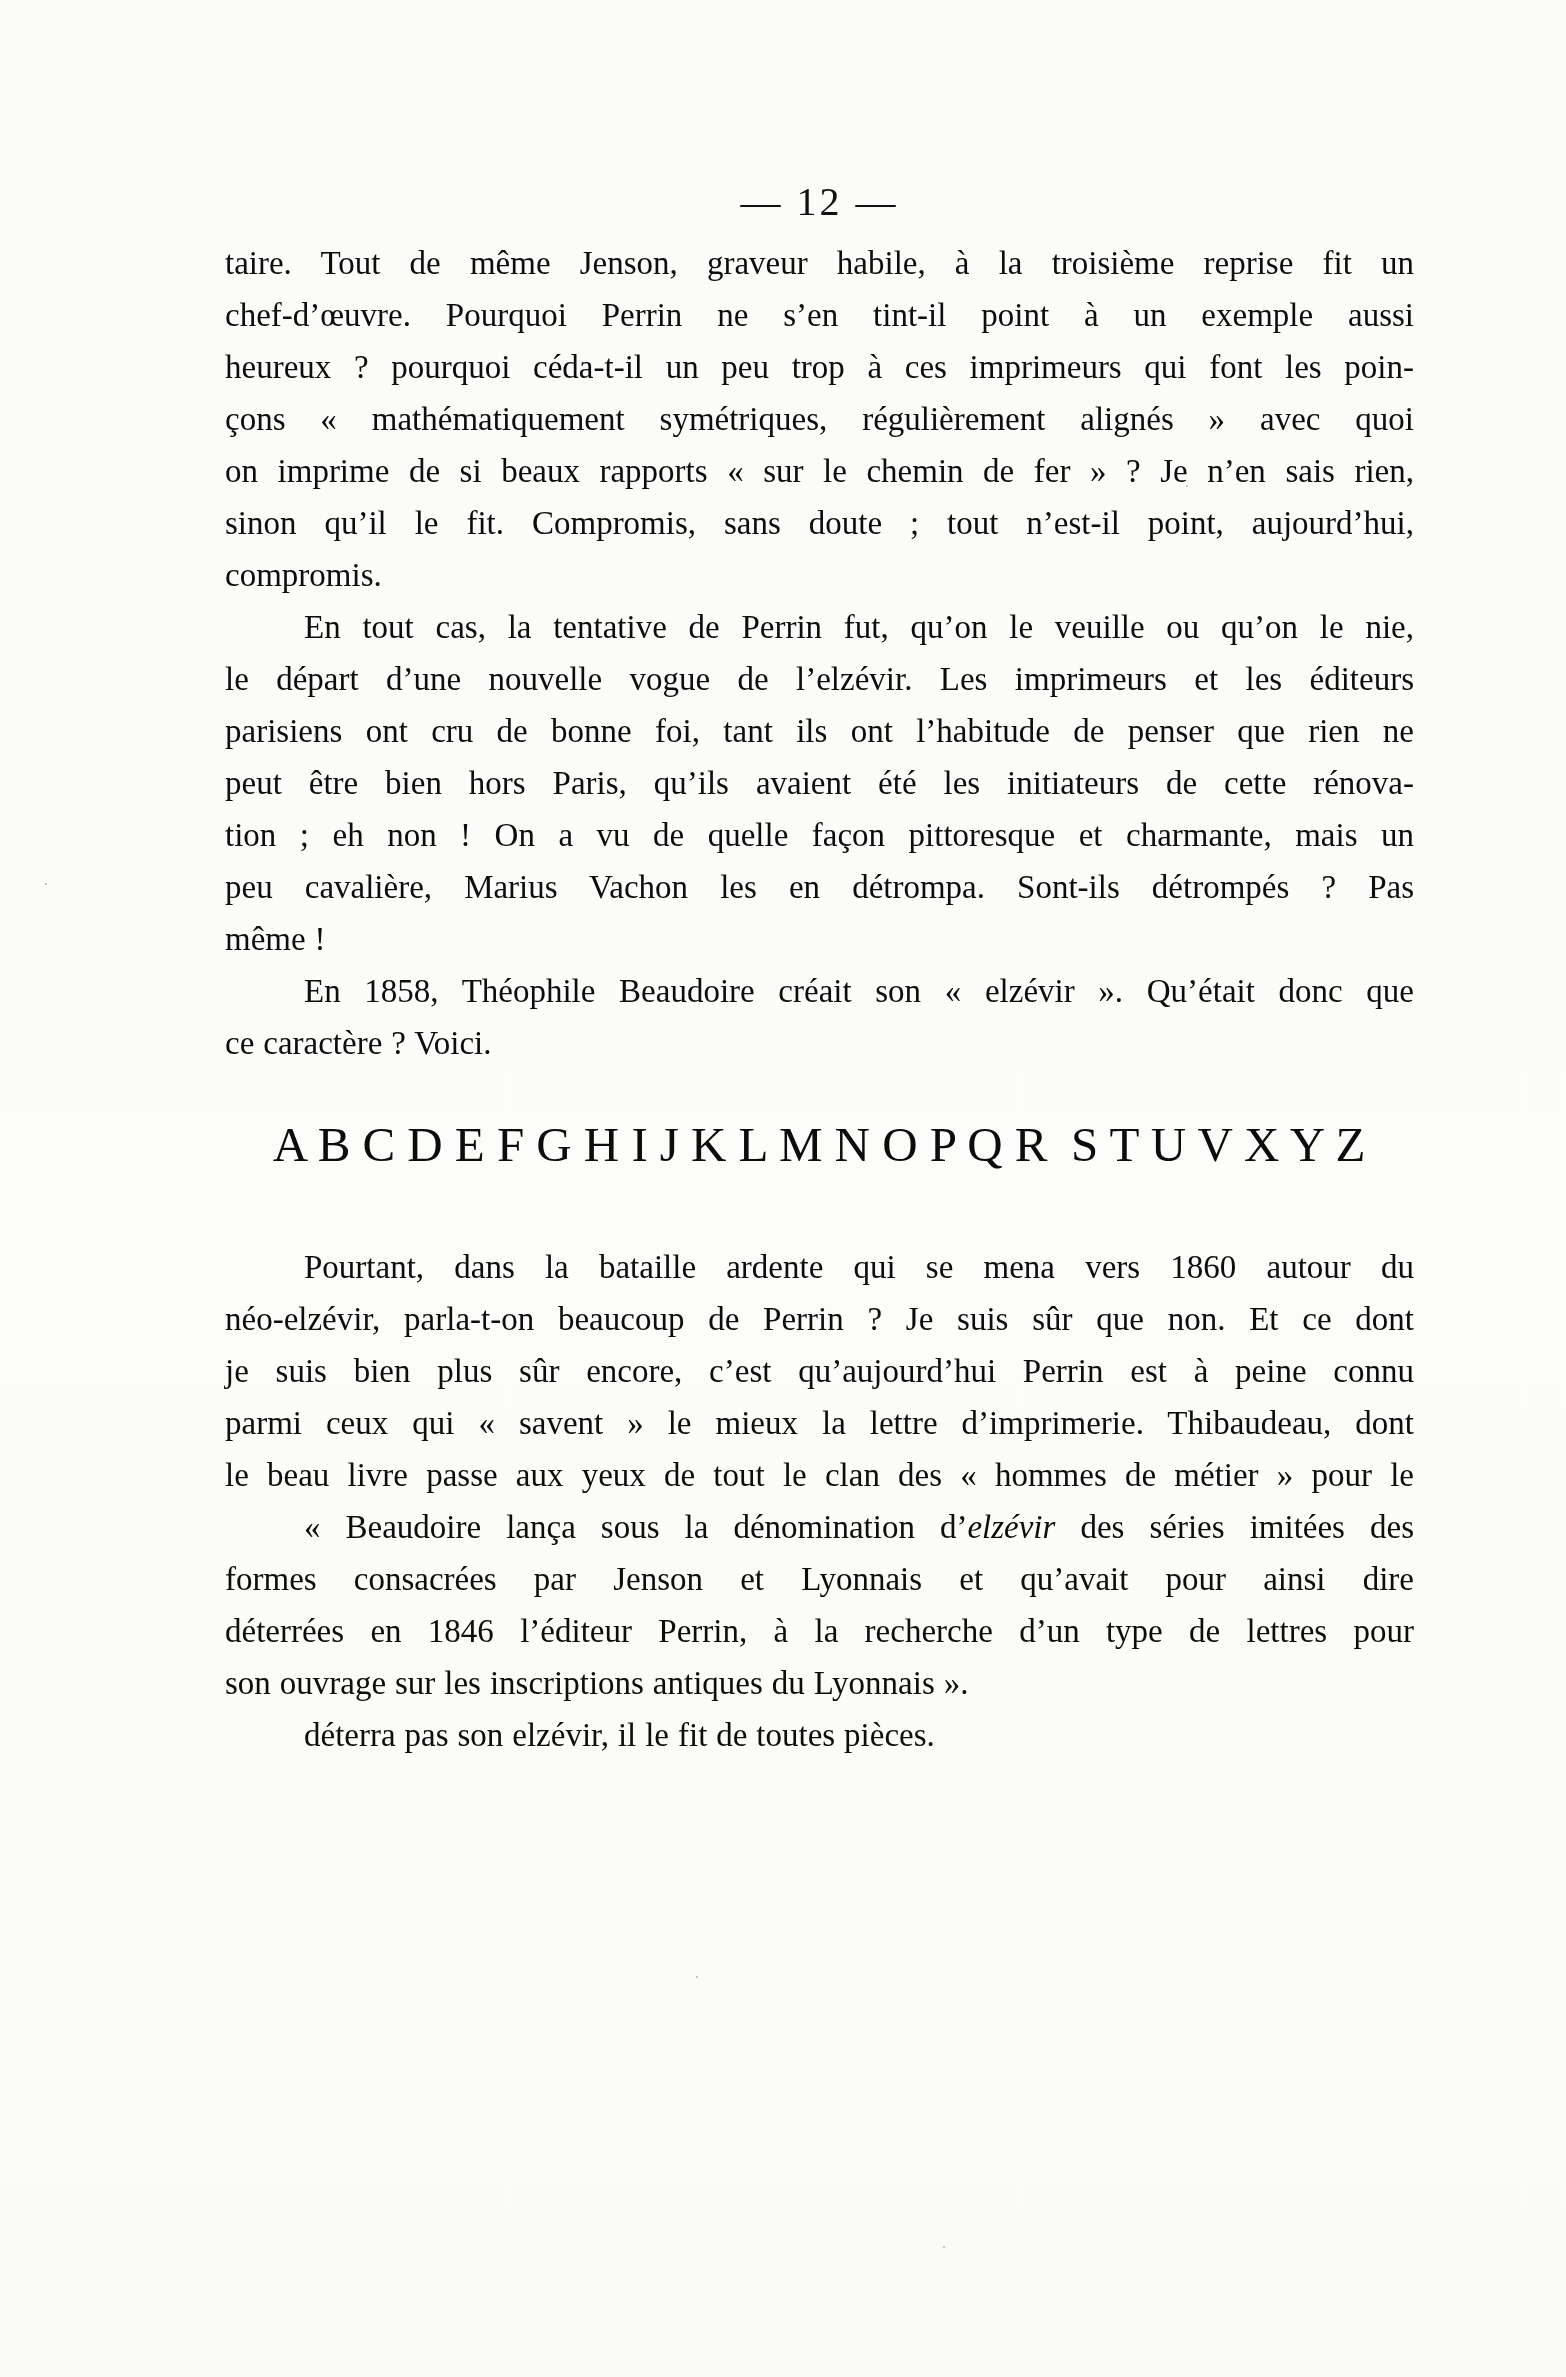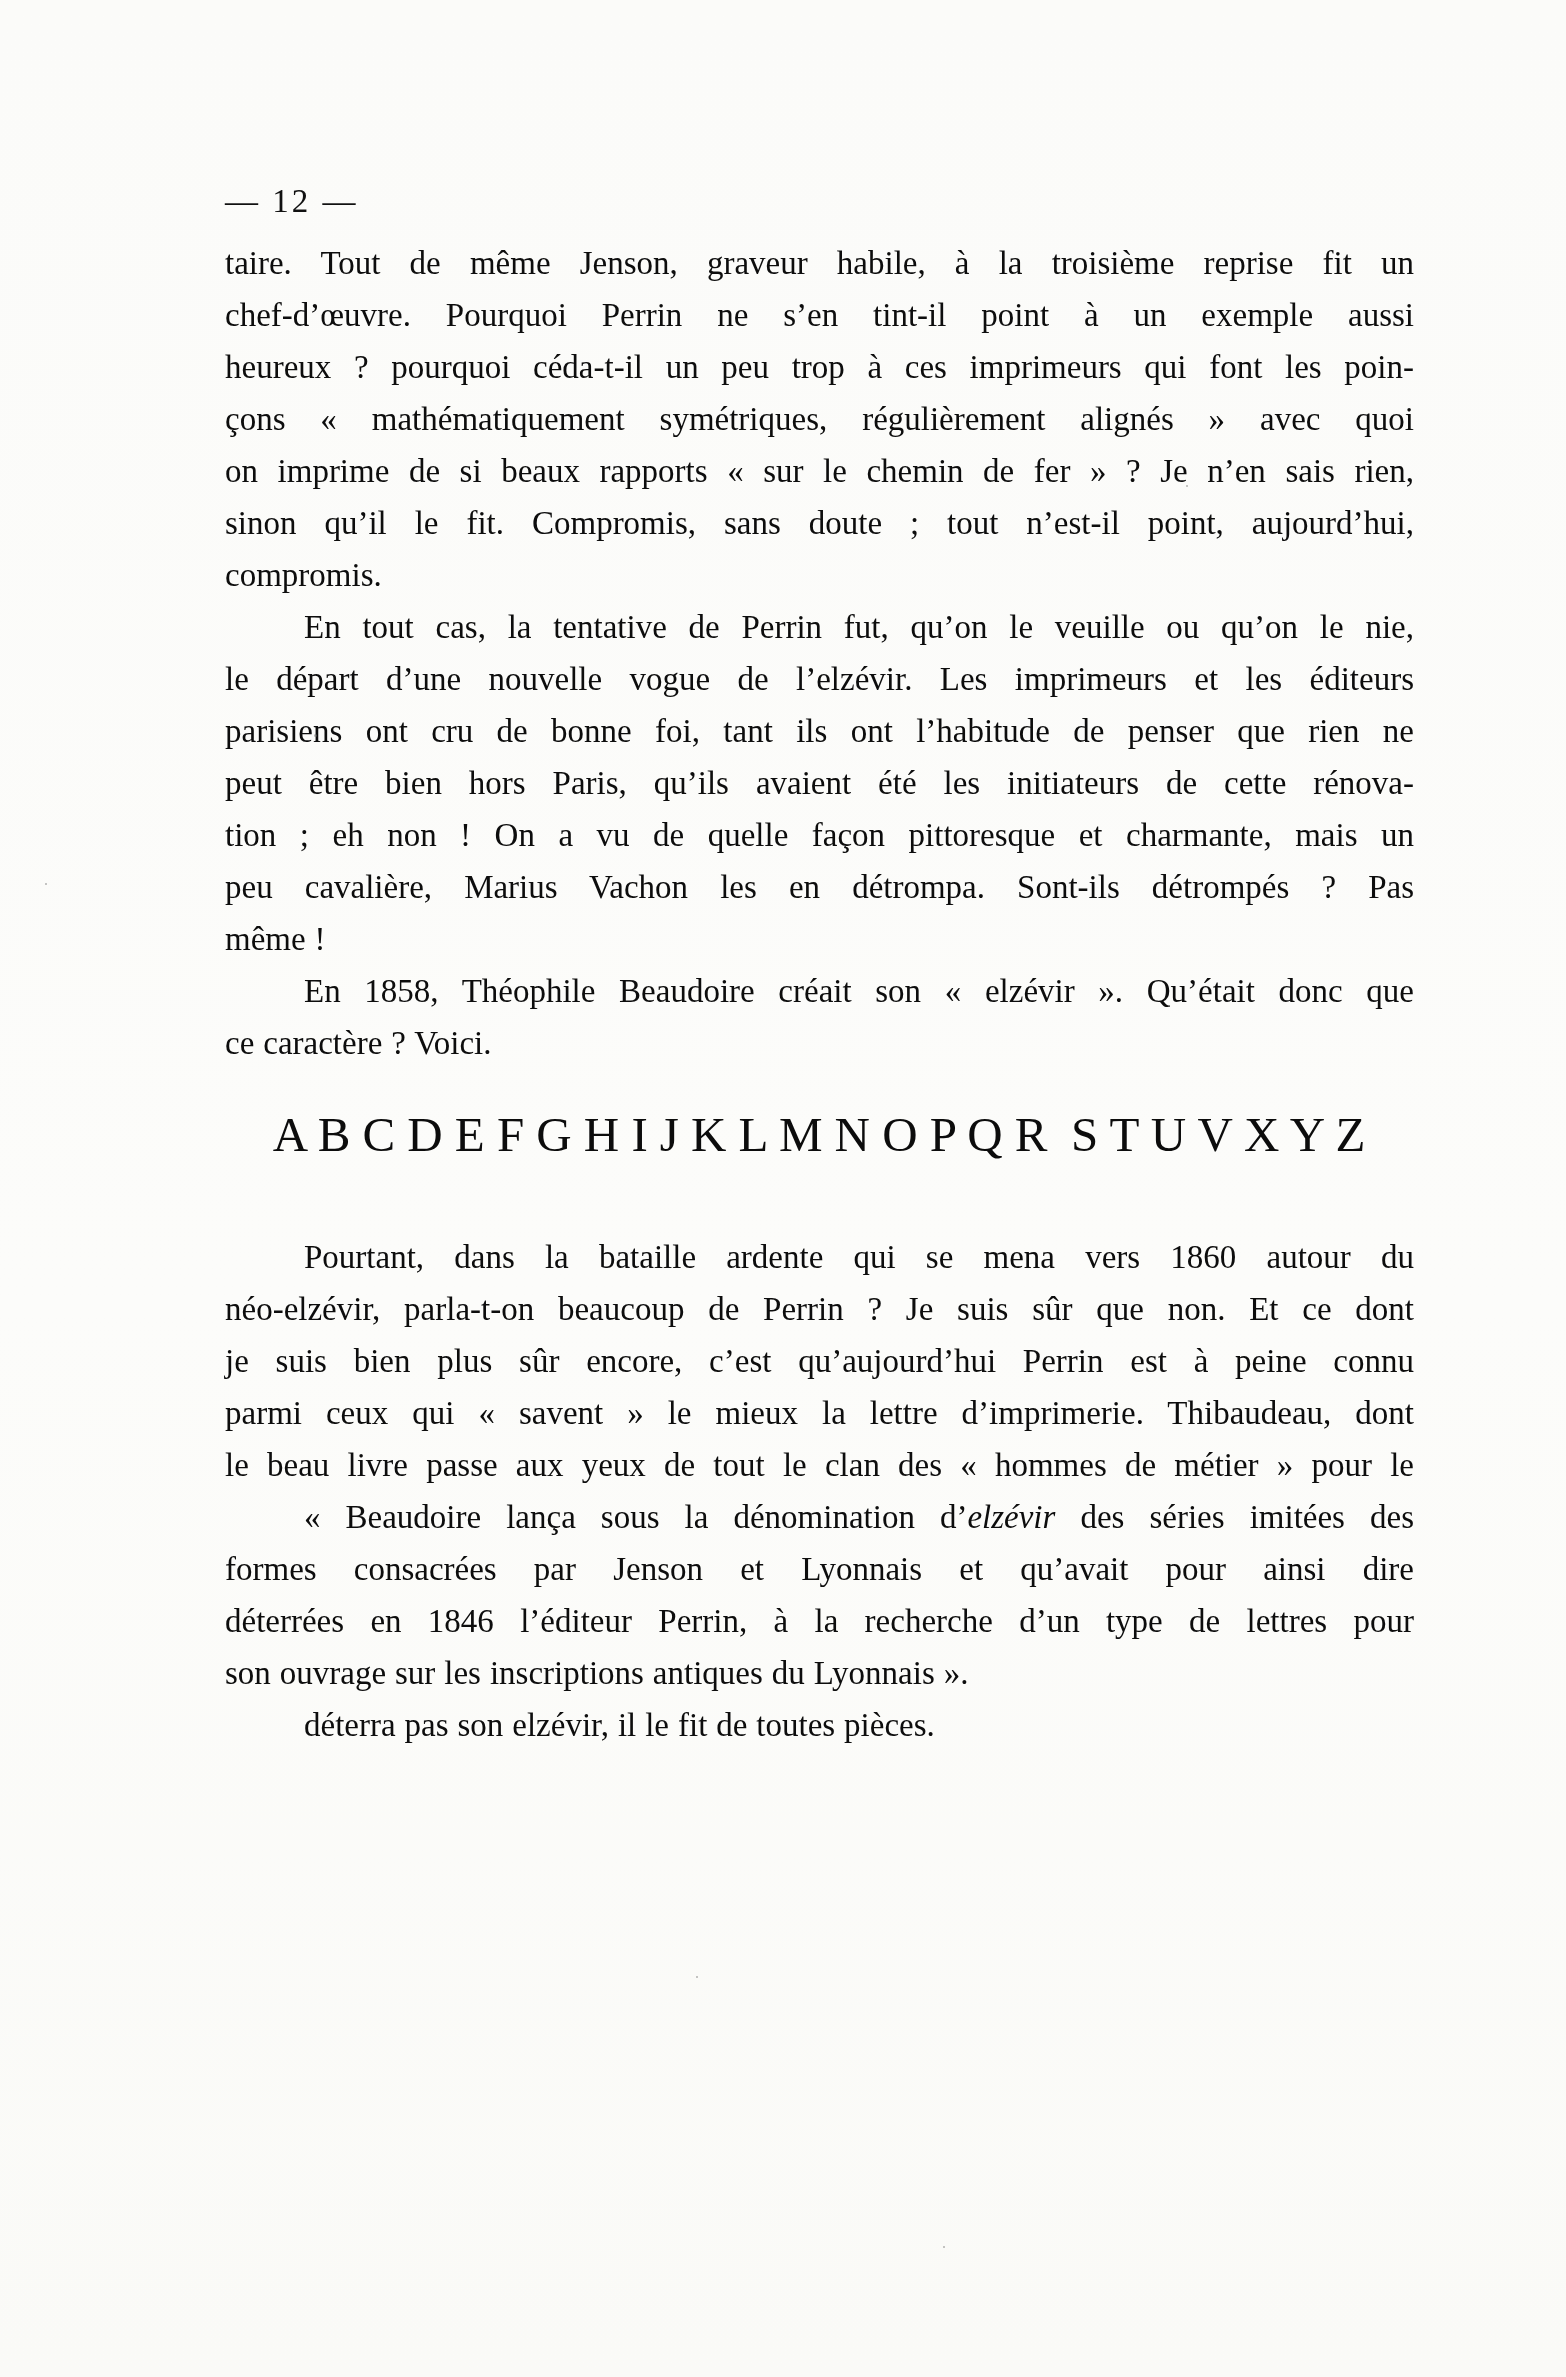--- a/index.html
+++ b/index.html
@@ -12,22 +12,22 @@
     background: linear-gradient(180deg, #fbfbf9 0%, #fcfcfa 55%, #fafaf7 100%);
     overflow: hidden;
     color: #0d0d0d;
     font-family: "Liberation Serif", "DejaVu Serif", serif;
   }
   .page-number {
     position: absolute;
     top: 182px;
     left: 225px;
     width: 1189px;
-    text-align: left;
-    font-size: 33px;
+    text-align: center;
+    font-size: 40px;
     line-height: 39px;
     letter-spacing: 3px;
     color: #111;
   }
   .text-block {
     position: absolute;
     top: 237px;
     left: 225px;
     width: 1189px;
     font-size: 33px;
@@ -40,21 +40,21 @@
     text-align: justify;
     text-align-last: justify;
     word-spacing: 0.7px;
   }
   .line.last {
     text-align-last: left;
   }
   .para.indent .line:first-child { text-indent: 79px; }
   .line i { font-style: italic; }
   .alphabet {
-    margin: 36px 0 66px 0;
+    margin: 46px 0 66px 0;
     font-size: 49px;
     line-height: 60px;
     text-align: center;
     white-space: pre;
     word-spacing: -1.5px;
     letter-spacing: 0.7px;
     color: #0c0c0c;
   }
   
   .speck { position: absolute; background: #777; border-radius: 50%; opacity: .55; }

